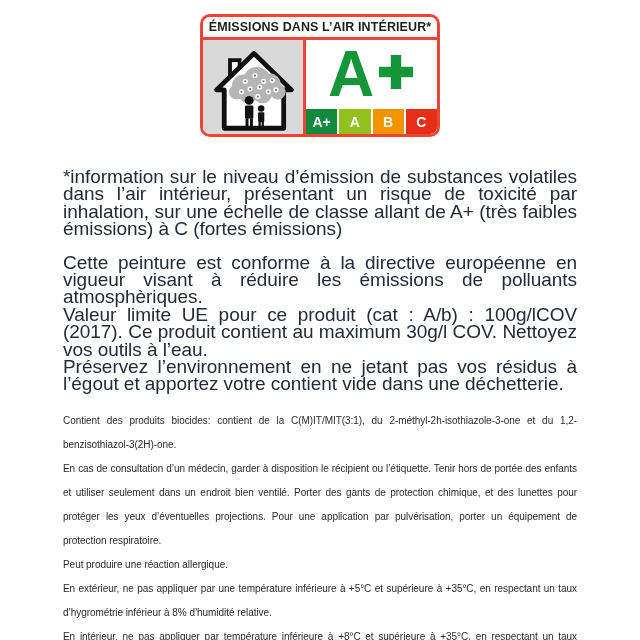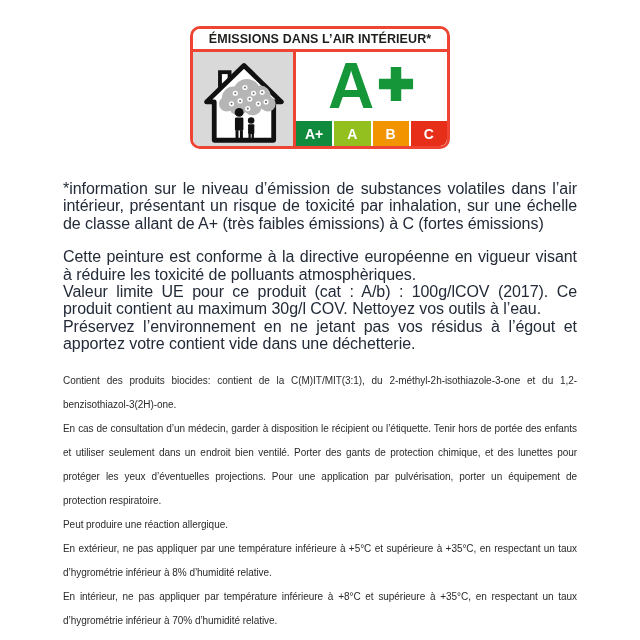--- a/index.html
+++ b/index.html
@@ -2,21 +2,21 @@
 <html lang="fr"><head>
 <meta charset="utf-8">
 <style>
   html,body{margin:0;padding:0;background:#fff;}
   .canvas{
     position:relative;width:640px;height:640px;background:#fff;overflow:hidden;
     font-family:"Liberation Sans", sans-serif;
   }
   
   .air-label{
-    box-sizing:border-box;width:260px;height:123px;margin:26px auto 0;
+    box-sizing:border-box;width:240px;height:123px;margin:14px auto 0;
     border:3px solid #ee4433;border-radius:10px;overflow:hidden;
     display:flex;flex-direction:column;background:#fff;
   }
   .al-title{
     height:20px;display:flex;align-items:center;justify-content:center;
     font-weight:bold;font-size:12.5px;letter-spacing:.1px;white-space:nowrap;
     color:#1d1d1b;border-bottom:3px solid #ee4433;background:#fff;
   }
   .al-body{flex:1;display:flex;min-height:0;}
   .al-picto{
@@ -34,21 +34,21 @@
   .al-scale{
     height:25px;flex:0 0 25px;display:flex;gap:2px;background:#fff;padding-top:2px;
   }
   .al-scale .cell{
     flex:1;display:flex;align-items:center;justify-content:center;
     color:#fff;font-weight:bold;font-size:14px;line-height:1;
   }
   
   .text-col{margin:31px 63px 0 63px;color:#232b38;}
   .text-col p{margin:0;text-align:justify;}
-  .reg{font-size:16px;line-height:17.4px;letter-spacing:-0.05px;}
+  .reg{font-size:19px;line-height:17.4px;letter-spacing:-0.05px;}
   .tc-block{margin-top:16px;}
   .ita{font-size:10px;line-height:24px;color:#2b2b2b;letter-spacing:-0.05px;}
 </style>
 </head>
 <body>
 
 <div class="canvas">
 
   <div class="air-label" style="border-color: rgb(238, 68, 51);">
     <div class="al-title" style="color: rgb(29, 29, 27); border-color: rgb(238, 68, 51);">ÉMISSIONS DANS L’AIR INTÉRIEUR*</div>
@@ -127,21 +127,21 @@
         </div>
       </div>
 
     </div>
   </div>
 
   <div class="text-col">
     <p class="reg">*information sur le niveau d’émission de substances volatiles dans l’air intérieur, présentant un risque de toxicité par inhalation, sur une échelle de classe allant de A+ (très faibles émissions) à C (fortes émissions)</p>
 
     <div class="tc-block">
-      <p class="reg">Cette peinture est conforme à la directive européenne en vigueur visant à réduire les toxicité de polluants atmosphèriques.</p>
+      <p class="reg">Cette peinture est conforme à la directive européenne en vigueur visant à réduire les émissions de polluants atmosphèriques.</p>
       <p class="reg">Valeur limite UE pour ce produit (cat : A/b) : 100g/lCOV (2017). Ce produit contient au maximum 30g/l COV. Nettoyez vos outils à l’eau.</p>
       <p class="reg">Préservez l’environnement en ne jetant pas vos résidus à l’égout et apportez votre contient vide dans une déchetterie.</p>
     </div>
 
     <div class="tc-block">
       <p class="ita">Contient des produits biocides: contient de la C(M)IT/MIT(3:1), du 2-méthyl-2h-isothiazole-3-one et du 1,2-benzisothiazol-3(2H)-one.</p>
       <p class="ita">En cas de consultation d’un médecin, garder à disposition le récipient ou l’étiquette. Tenir hors de portée des enfants et utiliser seulement dans un endroit bien ventilé. Porter des gants de protection chimique, et des lunettes pour protéger les yeux d’éventuelles projections. Pour une application par pulvérisation, porter un équipement de protection respiratoire.</p>
       <p class="ita">Peut produire une réaction allergique.</p>
       <p class="ita">En extérieur, ne pas appliquer par une température inférieure à +5°C et supérieure à +35°C, en respectant un taux d’hygrométrie inférieur à 8% d’humidité relative.</p>
       <p class="ita">En intérieur, ne pas appliquer par température inférieure à +8°C et supérieure à +35°C, en respectant un taux d’hygrométrie inférieur à 70% d’humidité relative.</p>

